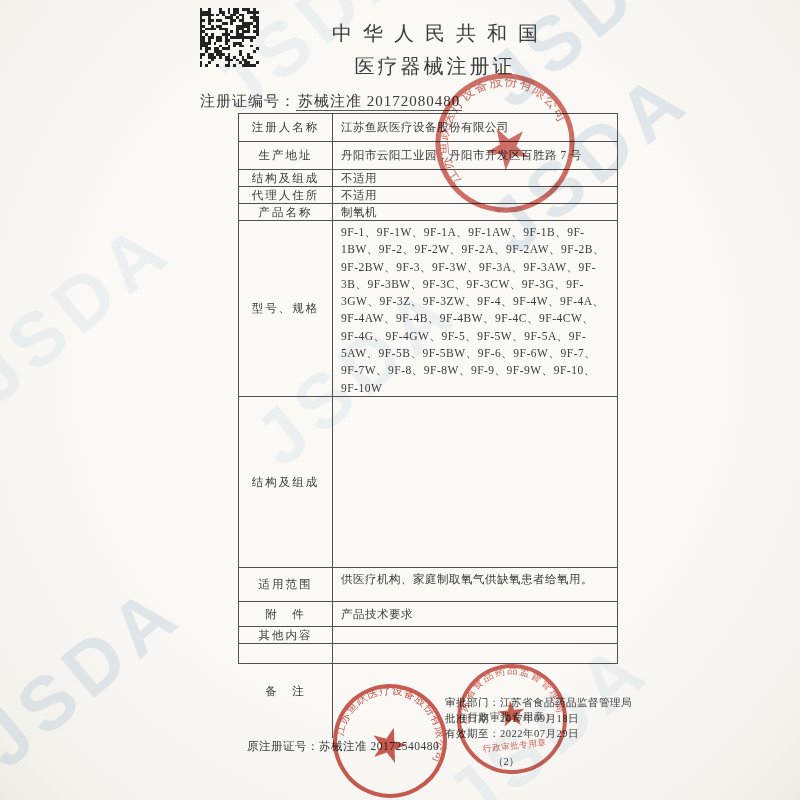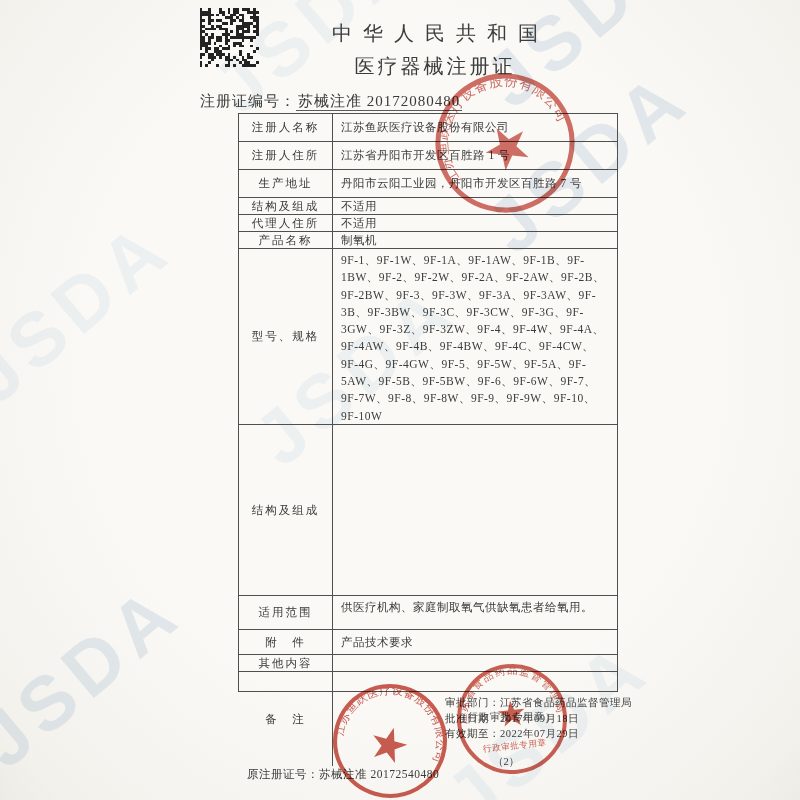--- a/index.html
+++ b/index.html
@@ -307,24 +307,20 @@
   <div class="regline">
     <span>注册证编号：</span><span class="u">苏械注准 20172080480</span>
   </div>
 
   <div class="cert-table">
     <div class="t-row r-h28">
       <div class="t-label">注册人名称</div>
       <div class="t-value">江苏鱼跃医疗设备股份有限公司</div>
     </div>
     <div class="t-row r-h28">
-      <div class="t-label">注册人住所</div>
-      <div class="t-value">江苏省丹阳市开发区百胜路 1 号</div>
-    </div>
-    <div class="t-row r-h28">
       <div class="t-label">生产地址</div>
       <div class="t-value">丹阳市云阳工业园，丹阳市开发区百胜路 7 号</div>
     </div>
     <div class="t-row r-h17">
       <div class="t-label">结构及组成</div>
       <div class="t-value">不适用</div>
     </div>
     <div class="t-row r-h17">
       <div class="t-label">代理人住所</div>
       <div class="t-value">不适用</div>

